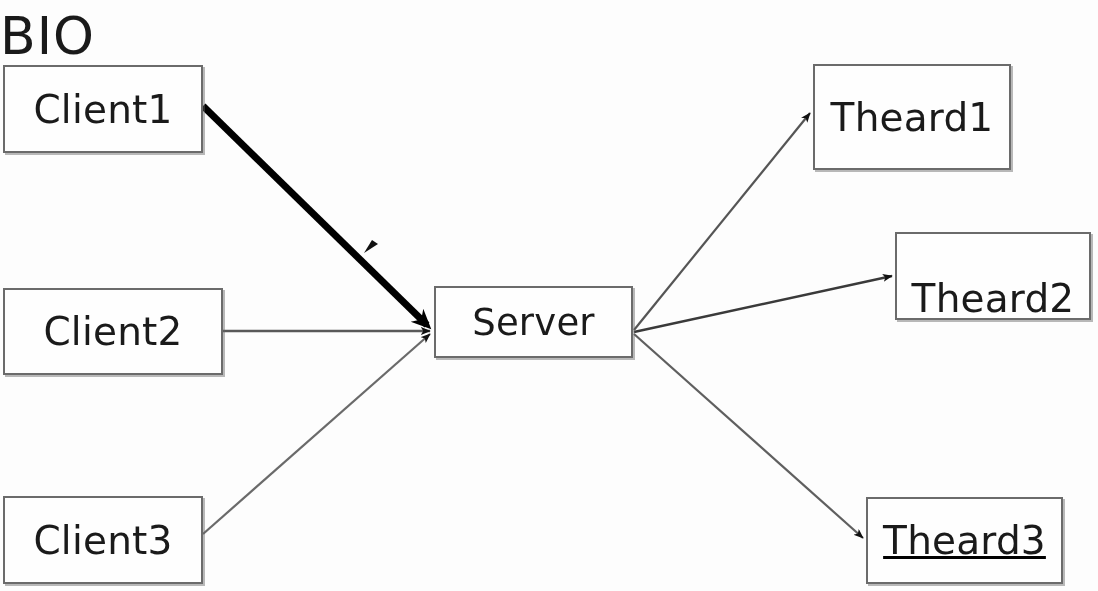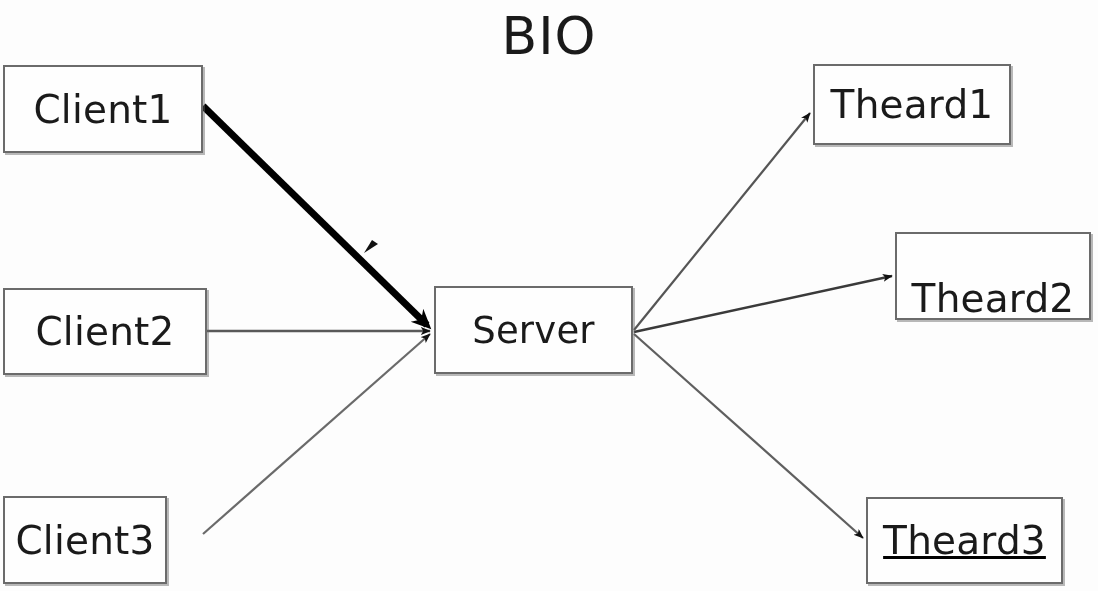--- a/index.html
+++ b/index.html
@@ -40,31 +40,31 @@
     color: #1a1a1a;
     letter-spacing: 0.2px;
     white-space: nowrap;
   }
   .node.server .node-label { font-size: 37px; }
   #title {
     position: absolute;
     left: 0;
     top: 6px;
     width: 1098px;
-    text-align: center;
+    text-align: left;
     font-size: 52px;
     color: #1a1a1a;
     letter-spacing: 1px;
   }
   
   #node-client1 { left: 3px;   top: 65px;  width: 200px; height: 88px; }
-  #node-client2 { left: 3px;   top: 288px; width: 204px; height: 87px; }
-  #node-client3 { left: 3px;   top: 496px; width: 164px; height: 88px; }
-  #node-server  { left: 434px; top: 286px; width: 199px; height: 88px; }
-  #node-theard1 { left: 813px; top: 64px;  width: 198px; height: 81px; }
+  #node-client2 { left: 3px;   top: 288px; width: 220px; height: 87px; }
+  #node-client3 { left: 3px;   top: 496px; width: 200px; height: 88px; }
+  #node-server  { left: 434px; top: 286px; width: 199px; height: 72px; }
+  #node-theard1 { left: 813px; top: 64px;  width: 198px; height: 106px; }
   #node-theard2 { left: 895px; top: 232px; width: 196px; height: 88px; align-items: flex-end; }
   #node-theard3 { left: 866px; top: 497px; width: 197px; height: 87px; text-decoration: underline; }
 </style>
 </head>
 <body>
 
 <div id="canvas">
 
   <div id="title">BIO</div>
 

